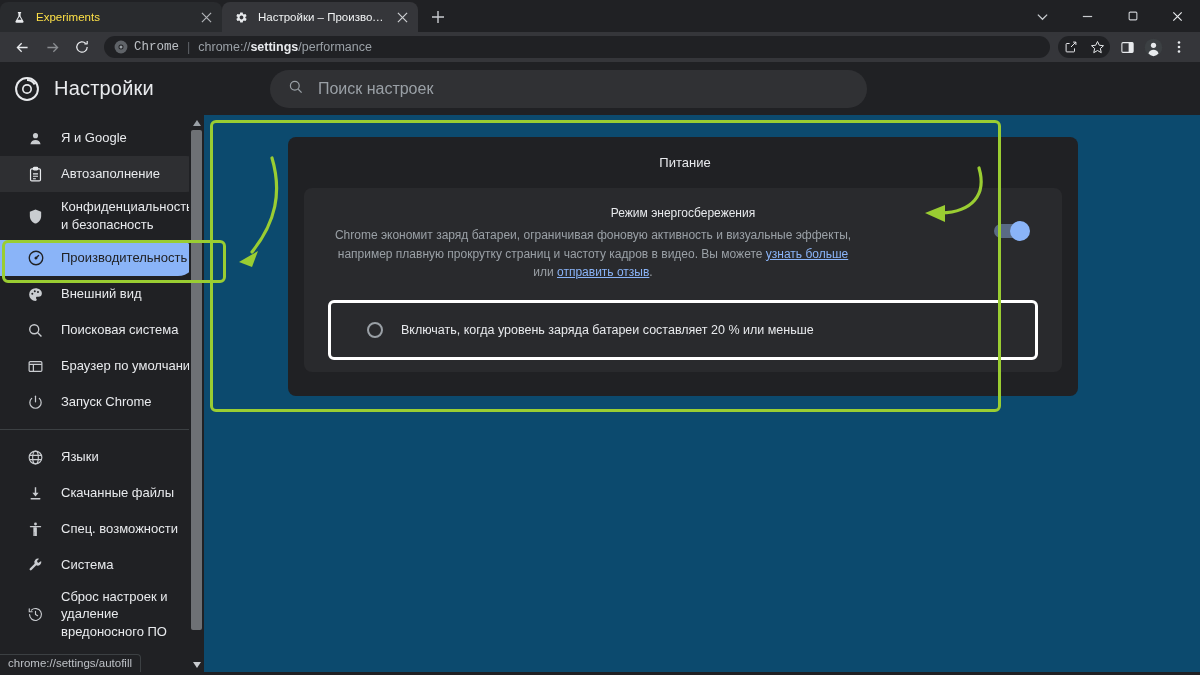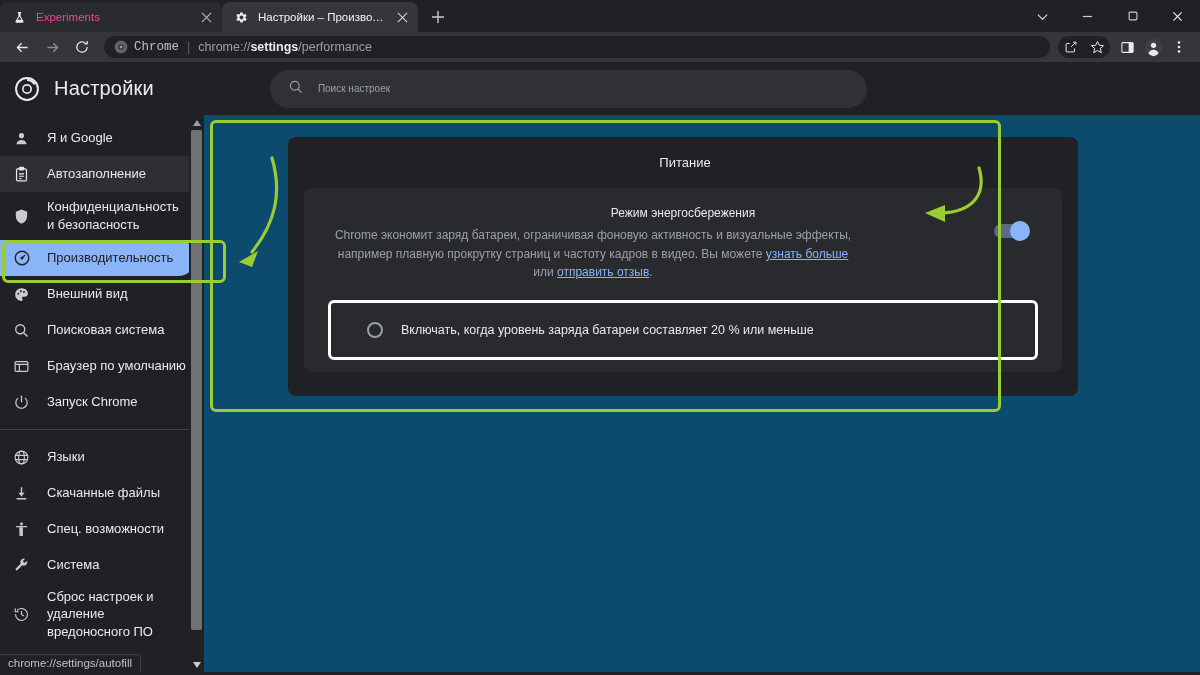--- a/index.html
+++ b/index.html
@@ -13,21 +13,21 @@
 
   
   .tabstrip {
     height: 32px; background: #202124;
     display: flex; align-items: flex-end; position: relative;
   }
   .tab {
     height: 30px; display: flex; align-items: center;
     padding: 0 8px 0 12px; gap: 9px;
     border-radius: 8px 8px 0 0; position: relative;
-    font-size: 12px; color: #ec4899; white-space: nowrap;
+    font-size: 12px; color: #fde047; white-space: nowrap;
   }
   .tab.inactive { background: #292b2e; width: 222px; }
   .tab.active { background: #35363a; width: 196px; color: #f1f3f4; }
   .tab-favicon { width: 15px; height: 15px; flex: 0 0 15px; display:flex; align-items:center; justify-content:center; }
   .tab-title { flex: 1; overflow: hidden; text-overflow: ellipsis; font-size: 11.5px; }
   .tab-close { width: 16px; height: 16px; flex:0 0 16px; display:flex; align-items:center; justify-content:center; opacity:.85; }
   .newtab-btn {
     width: 28px; height: 28px; margin-left: 6px; margin-bottom: 1px;
     display: flex; align-items: center; justify-content: center;
     border-radius: 50%;
@@ -63,33 +63,33 @@
     height: 53px; background: #202124;
     display: flex; align-items: center; padding: 0 0 0 14px; gap: 14px;
   }
   .chrome-logo { width: 26px; height: 26px; flex:0 0 26px; }
   .settings-title { font-size: 20px; font-weight: 500; color: #e8eaed; letter-spacing:.2px; }
   .searchbox {
     margin-left: 102px; width: 597px; height: 38px;
     background: #303134; border-radius: 19px;
     display: flex; align-items: center; padding: 0 18px; gap: 14px;
   }
-  .search-ph { font-size: 10px; color: #9aa0a6; }
+  .search-ph { font-size: 16px; color: #9aa0a6; }
 
   
   .main { display: flex; height: 557px; position: relative; }
 
   
   .sidebar {
     width: 204px; background: #202124; padding-top: 5px;
     position: relative; flex: 0 0 204px;
   }
   .nav-item {
     height: 36px; display: flex; align-items: center; gap: 16px;
-    padding-left: 12px; margin-right: 0px;
+    padding-left: 26px; margin-right: 0px;
     border-radius: 0 18px 18px 0; font-size: 13px; color: #e8eaed;
     position: relative;
   }
   .nav-item.hovered { background: #2e2f32; }
   .nav-item.selected { background: #8ab4f8; color: #202124; font-weight: 500; }
   .nav-item.tall { height: 48px; }
   .nav-item.tall3 { height: 62px; }
   .nav-ico { width: 19px; height: 19px; flex:0 0 19px; display:flex; align-items:center; justify-content:center; }
   .nav-label { line-height: 1.35; }
   .nav-sep { height: 1px; background: #3c4043; margin: 9px 0 9px 0; }

